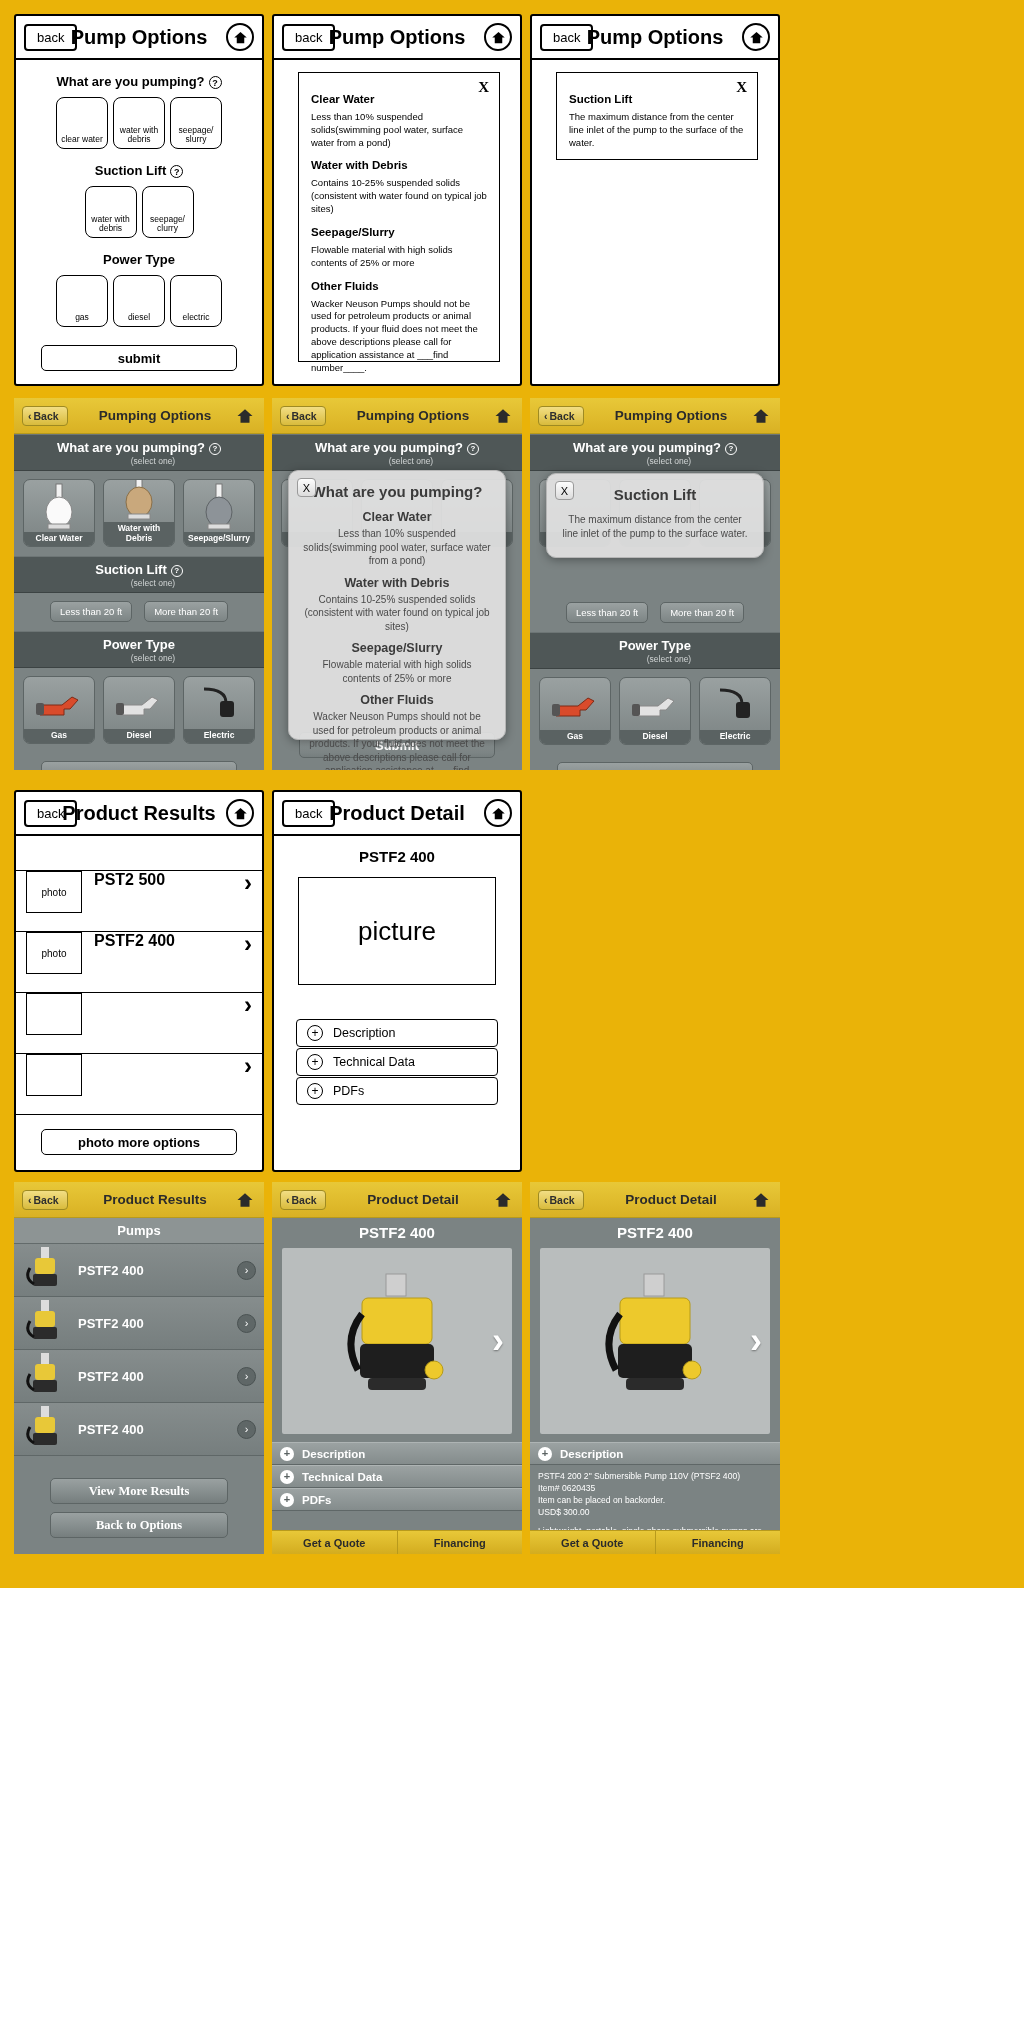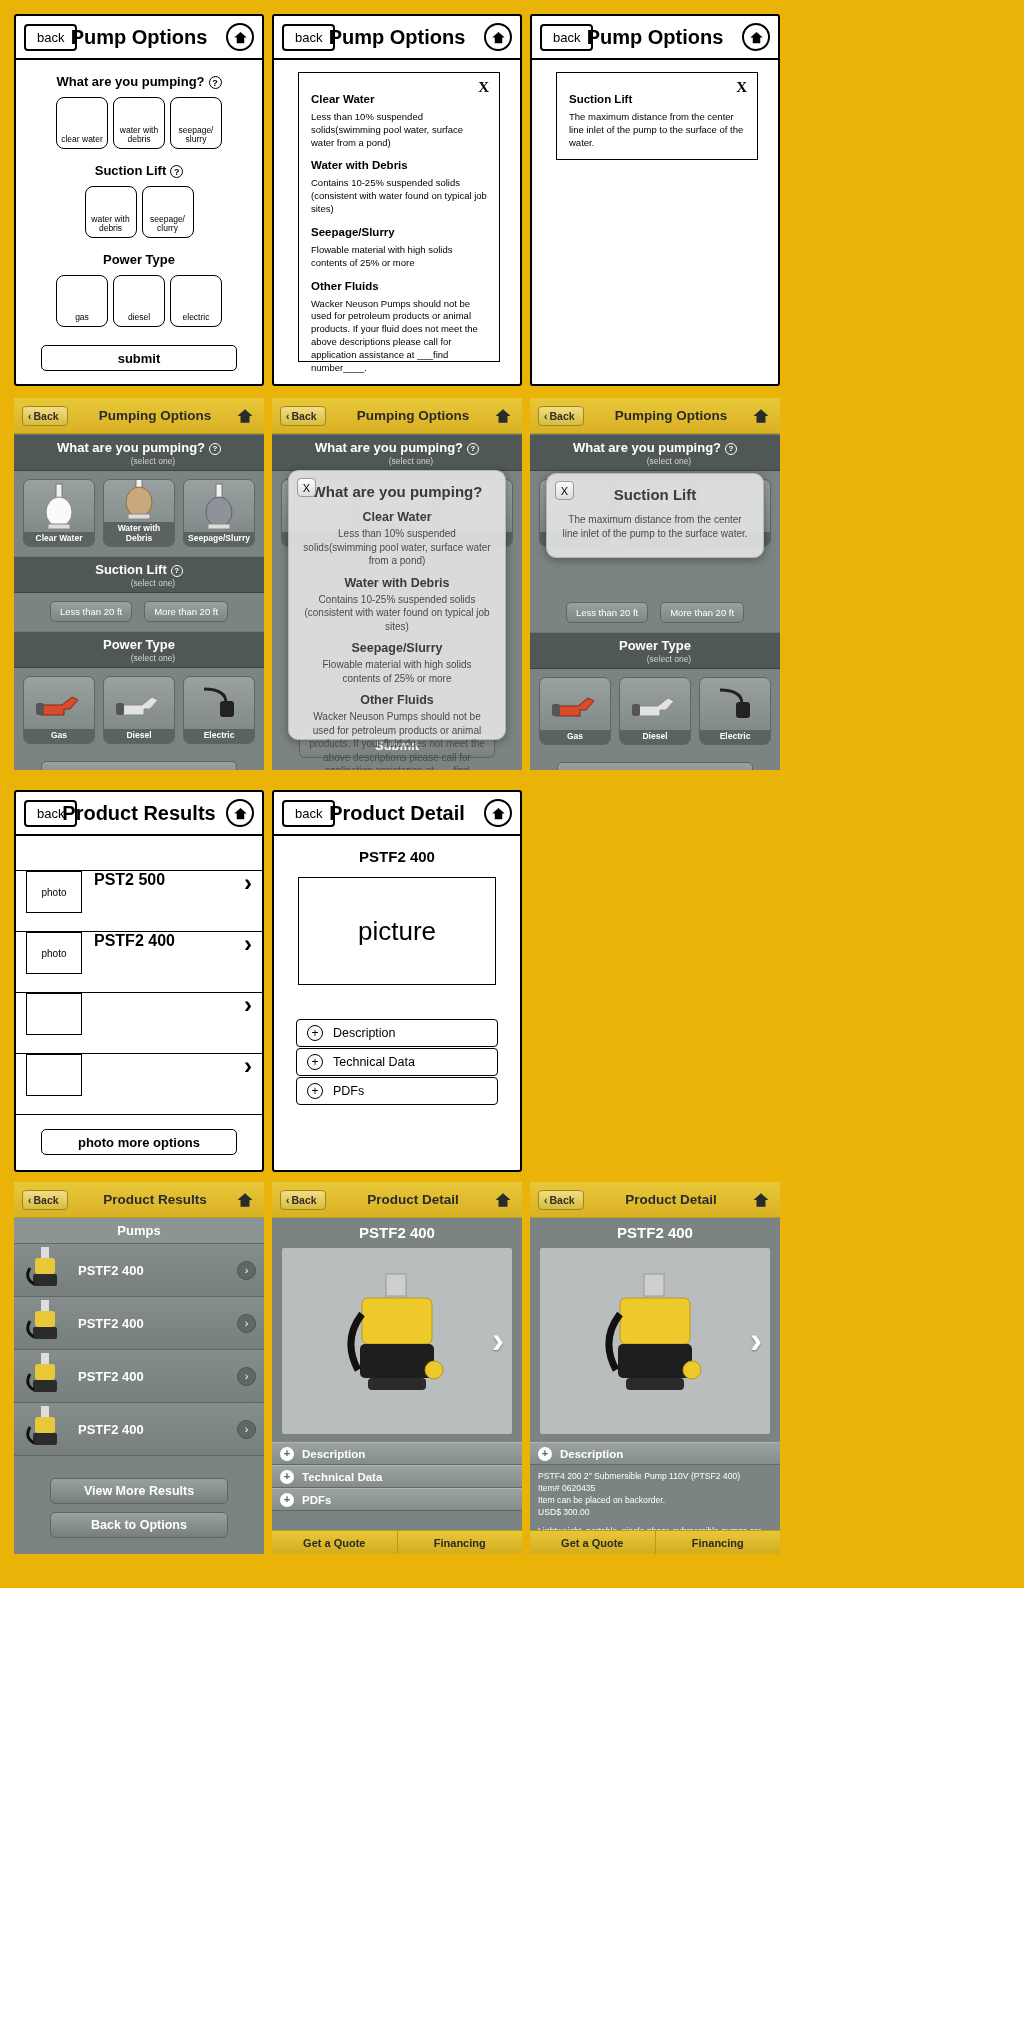--- a/index.html
+++ b/index.html
@@ -347,20 +347,21 @@
   }
   .hf-btn-wide {
     margin: 10px auto 0;
     width: 178px; height: 26px;
     background: linear-gradient(#9aa1a1,#767e7e);
     border: 1px solid #5d6565;
     border-radius: 5px;
     color: #fff; font-size: 12.5px; font-weight: bold;
     display: flex; align-items: center; justify-content: center;
     cursor: pointer;
+    font-family: Liberation Serif, serif;
   }
   .hf-prodtitle {
     text-align: center;
     color: #fff;
     font-size: 15px;
     font-weight: bold;
     padding: 6px 0 7px;
     background: #7b8383;
   }
   .hf-photo {

